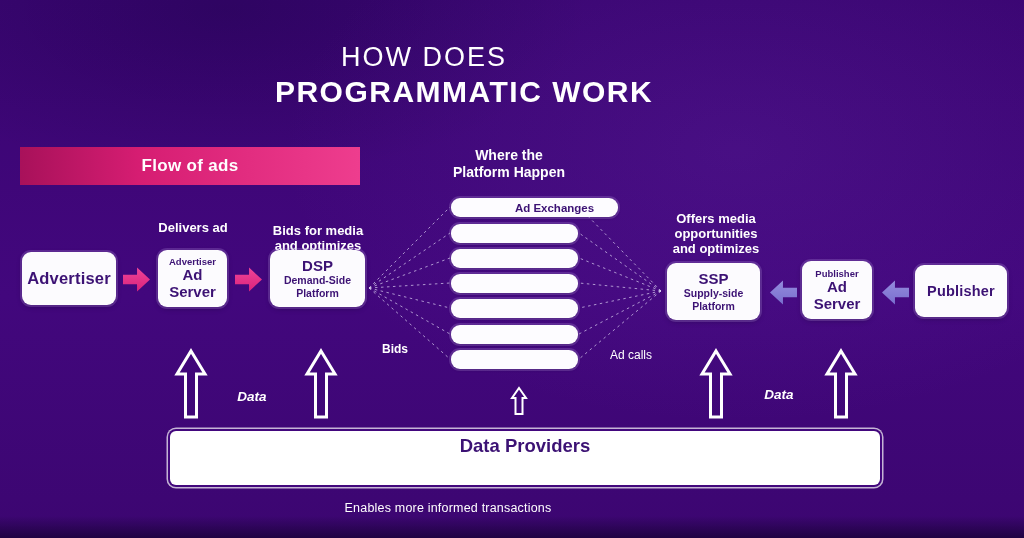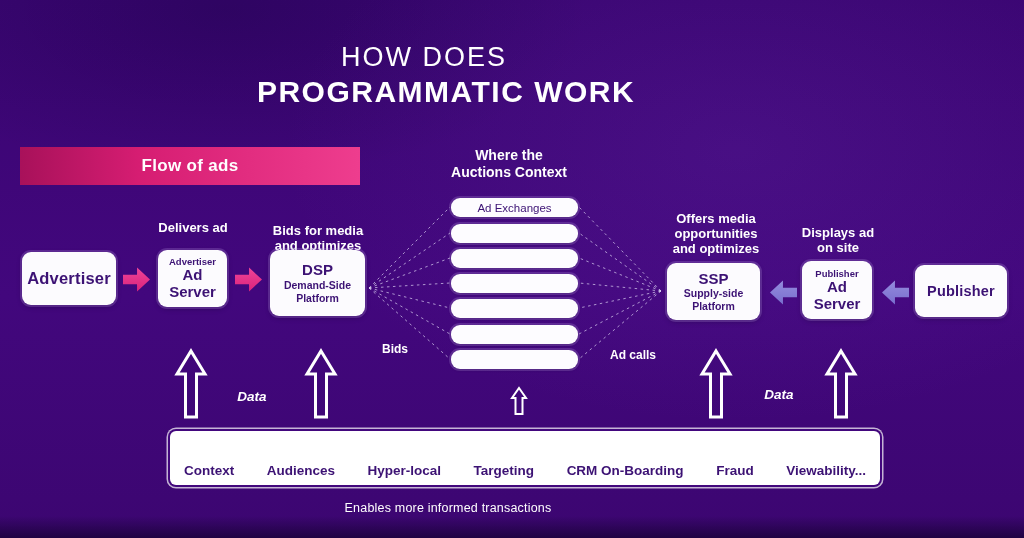--- a/index.html
+++ b/index.html
@@ -12,36 +12,36 @@
       linear-gradient(180deg,#3a0572 0%,#42077d 55%,#3c0671 100%);
   }
   #canvas::after{content:"";position:absolute;left:0;right:0;bottom:0;height:22px;
     background:linear-gradient(180deg,transparent,rgba(8,0,28,.55));pointer-events:none;}
   .abs{position:absolute;}
   .ctr{text-align:center;}
   .prewrap{white-space:pre-line;}
 
   
   .title1{top:42px;left:0;width:848px;font-size:27px;font-weight:500;letter-spacing:2px;}
-  .title2{top:75px;left:0;width:892px;font-size:30px;font-weight:800;letter-spacing:1.5px;}
+  .title2{top:75px;left:18px;width:892px;font-size:30px;font-weight:800;letter-spacing:1.5px;}
 
   
   .banner{top:147px;height:38px;width:340px;display:flex;align-items:center;justify-content:center;
     font-size:17px;font-weight:600;letter-spacing:.3px;}
   .banner.pink{left:20px;background:linear-gradient(90deg,#a8115a 0%,#d61d72 35%,#ee3d8e 100%);}
   .banner.blue{left:664px;background:linear-gradient(90deg,#9188dd 0%,#7268cb 55%,#5d53bb 100%);}
 
   
   .auction-heading{top:147px;left:409px;width:200px;font-size:14px;font-weight:600;line-height:1.18;}
   .xbox{position:absolute;left:451px;width:127px;height:19px;background:#fdfcff;border-radius:9px;
     box-shadow:0 0 0 2px rgba(200,170,240,.22),0 1px 3px rgba(20,0,50,.35);}
   .xbox.labeled{display:flex;align-items:center;justify-content:center;
-    font-size:11.5px;font-weight:400;color:#3c1274;}
+    font-size:11.5px;font-weight:700;color:#3c1274;padding-left:40px;}
   .lbl-bids{top:342px;left:382px;font-size:12px;font-weight:700;}
-  .lbl-adcalls{top:348px;left:610px;font-size:12px;font-weight:700;}
+  .lbl-adcalls{top:348px;left:610px;font-size:12px;font-weight:400;}
 
   
   .wbox{position:absolute;background:#fcfbfe;border-radius:9px;color:#3c1274;
     display:flex;flex-direction:column;align-items:center;justify-content:center;
     box-shadow:0 0 0 2px rgba(200,170,240,.22),0 2px 5px rgba(20,0,50,.35);}
   .wbox .big{font-size:16.5px;font-weight:700;letter-spacing:.2px;}
   .wbox .name{font-size:15px;font-weight:800;line-height:1.15;}
   .wbox .tiny{font-size:9.5px;font-weight:600;line-height:1.2;}
   .wbox .sub{font-size:10.5px;font-weight:600;line-height:1.25;}
   .wbox .mid{font-size:15px;font-weight:800;line-height:1.12;}
@@ -94,21 +94,21 @@
   </svg>
 
   <div class="abs ctr title1">HOW DOES</div>
   <div class="abs ctr title2">PROGRAMMATIC WORK</div>
 
   <div class="abs banner pink">
     <span>Flow of ads</span>
   </div>
 
   <div class="abs ctr auction-heading prewrap">Where the
-Auctions Context</div>
+Platform Happen</div>
   <div class="xbox labeled" style="top:198px;">
     <span>Ad Exchanges</span>
   </div>
   <div>
       <div class="xbox" style="top: 224px;"></div>
       <div class="xbox" style="top: 249px;"></div>
       <div class="xbox" style="top: 274px;"></div>
       <div class="xbox" style="top: 299px;"></div>
       <div class="xbox" style="top: 325px;"></div>
       <div class="xbox" style="top: 350px;"></div>
@@ -123,31 +123,29 @@
   <div class="wbox" style="left:22px;top:252px;width:94px;height:53px;">
     <span class="big">Advertiser</span>
   </div>
   <div class="harrow right" style="left:123px;top:266px;"></div>
   <div class="wbox" style="left:158px;top:250px;width:69px;height:57px;">
     <span class="tiny">Advertiser</span>
     <span class="mid">Ad</span>
     <span class="mid">Server</span>
   </div>
   <div class="harrow right" style="left:235px;top:266px;"></div>
-  <div class="wbox" style="left:270px;top:250px;width:95px;height:66px;">
+  <div class="wbox" style="left:270px;top:250px;width:95px;height:57px;">
     <span class="name">DSP</span>
     <span class="sub ctr prewrap">Demand-Side
 Platform</span>
   </div>
 
   <div class="abs ctr flow-label prewrap" style="top:212px;left:655px;width:122px;">Offers media
 opportunities
 and optimizes</div>
-  <div class="abs ctr flow-label prewrap" style="top:226px;left:793px;width:90px;">Displays ad
-on site</div>
 
   <div class="wbox" style="left:667px;top:263px;width:93px;height:57px;">
     <span class="name">SSP</span>
     <span class="sub ctr prewrap">Supply-side
 Platform</span>
   </div>
   <div class="harrow left" style="left:770px;top:279px;"></div>
   <div class="wbox" style="left:802px;top:261px;width:70px;height:58px;">
     <span class="tiny">Publisher</span>
     <span class="mid">Ad</span>
@@ -171,25 +169,17 @@
     <path d="M17 3 L31 26 H22.5 V69 H11.5 V26 H3 Z" fill="none" stroke="#fff" stroke-width="3"></path>
   </svg>
   <svg class="abs" style="left:824px;top:348px;" width="34" height="72">
     <path d="M17 3 L31 26 H22.5 V69 H11.5 V26 H3 Z" fill="none" stroke="#fff" stroke-width="3"></path>
   </svg>
 
   <div class="abs ctr data-italic" style="top:389px;left:222px;width:60px;">Data</div>
   <div class="abs ctr data-italic" style="top:387px;left:749px;width:60px;">Data</div>
 
   <div class="abs providers">
-    <div class="prow">
-        <span>Context</span>
-        <span>Audiences</span>
-        <span>Hyper-local</span>
-        <span>Targeting</span>
-        <span>CRM On-Boarding</span>
-        <span>Fraud</span>
-        <span>Viewability...</span>
-      </div>
+    <div class="ptitle">Data Providers</div>
   </div>
 
   <div class="abs ctr footer-note">Enables more informed transactions</div>
 </div>
 
 </body></html>

